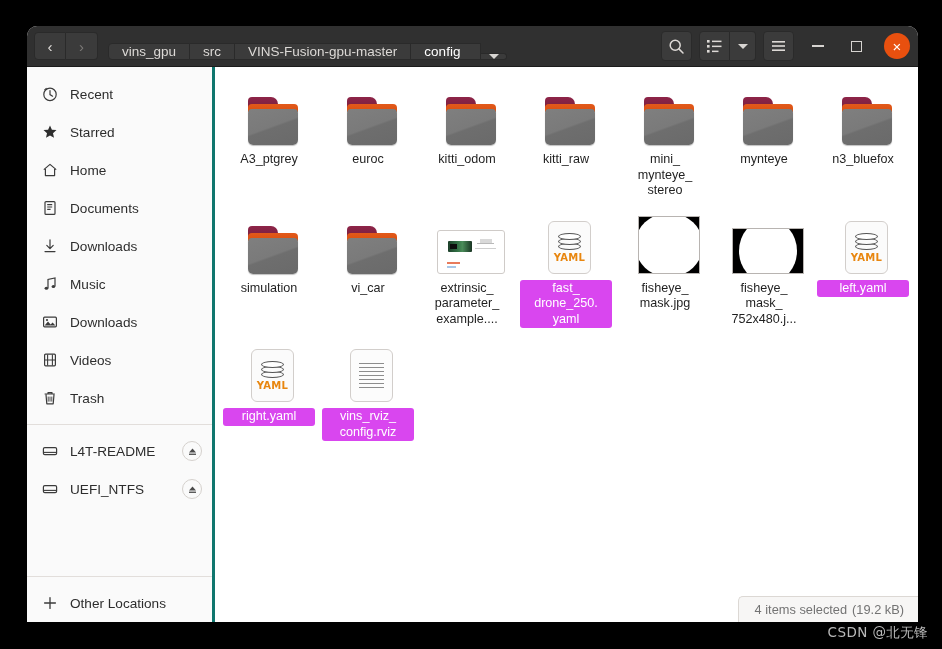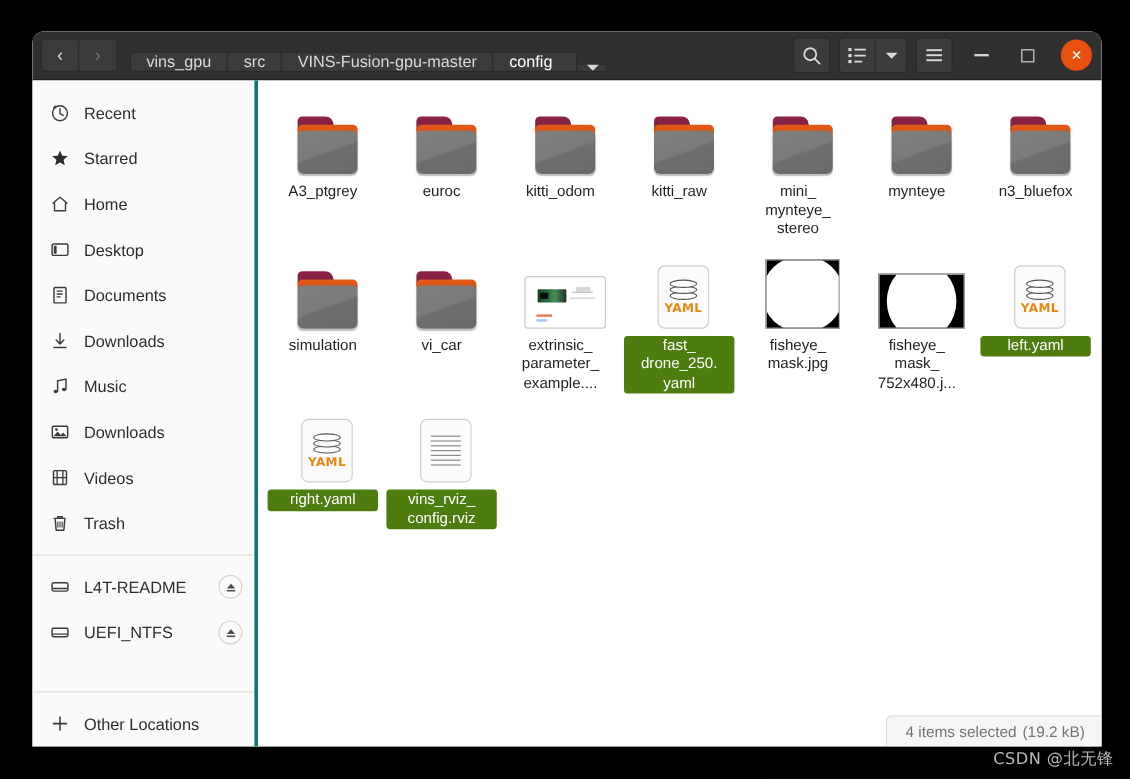--- a/index.html
+++ b/index.html
@@ -170,21 +170,21 @@
     font-size: 12.6px;
     line-height: 15.5px;
     color: #1f1f1f;
     text-align: center;
     max-width: 92px;
     word-break: break-word;
     padding: 1px 4px;
     border-radius: 3px;
   }
   .caption.selected {
-    background: #4d7c0f;
+    background: #d946ef;
     color: #ffffff;
   }
 
   
   .folder { position: relative; width: 54px; height: 48px; }
   .folder .tab {
     position: absolute; left: 2px; top: 0;
     width: 30px; height: 12px;
     background: linear-gradient(#8e2448, #78203e);
     border-radius: 4px 7px 0 0;
@@ -413,29 +413,20 @@
 
       <div class="sb-item">
         <span class="sb-icon">
           <svg width="16" height="16" viewBox="0 0 16 16">
               <path d="M1.8 7.6 8 2.4l6.2 5.2M3.4 7v6.6h9.2V7" fill="none" stroke="#3b3b3b" stroke-width="1.2" stroke-linejoin="round"></path>
             </svg>
         </span>
         <span class="sb-label">Home</span>
       </div>
 
-      <div class="sb-item">
-        <span class="sb-icon">
-          <svg width="16" height="16" viewBox="0 0 16 16">
-              <rect x="1.4" y="3.4" width="13.2" height="9.4" rx="1.3" fill="none" stroke="#3b3b3b" stroke-width="1.2"></rect>
-              <rect x="2.8" y="4.8" width="2.4" height="6.6" fill="#3b3b3b"></rect>
-            </svg>
-        </span>
-        <span class="sb-label">Desktop</span>
-      </div>
 
       <div class="sb-item">
         <span class="sb-icon">
           <svg width="16" height="16" viewBox="0 0 16 16">
               <rect x="3" y="1.6" width="10" height="12.8" rx="1" fill="none" stroke="#3b3b3b" stroke-width="1.2"></rect>
               <path d="M5.2 4.6h5M5.2 7h5M5.2 9.4h3.4" stroke="#3b3b3b" stroke-width="1.1"></path>
             </svg>
         </span>
         <span class="sb-label">Documents</span>
       </div>

